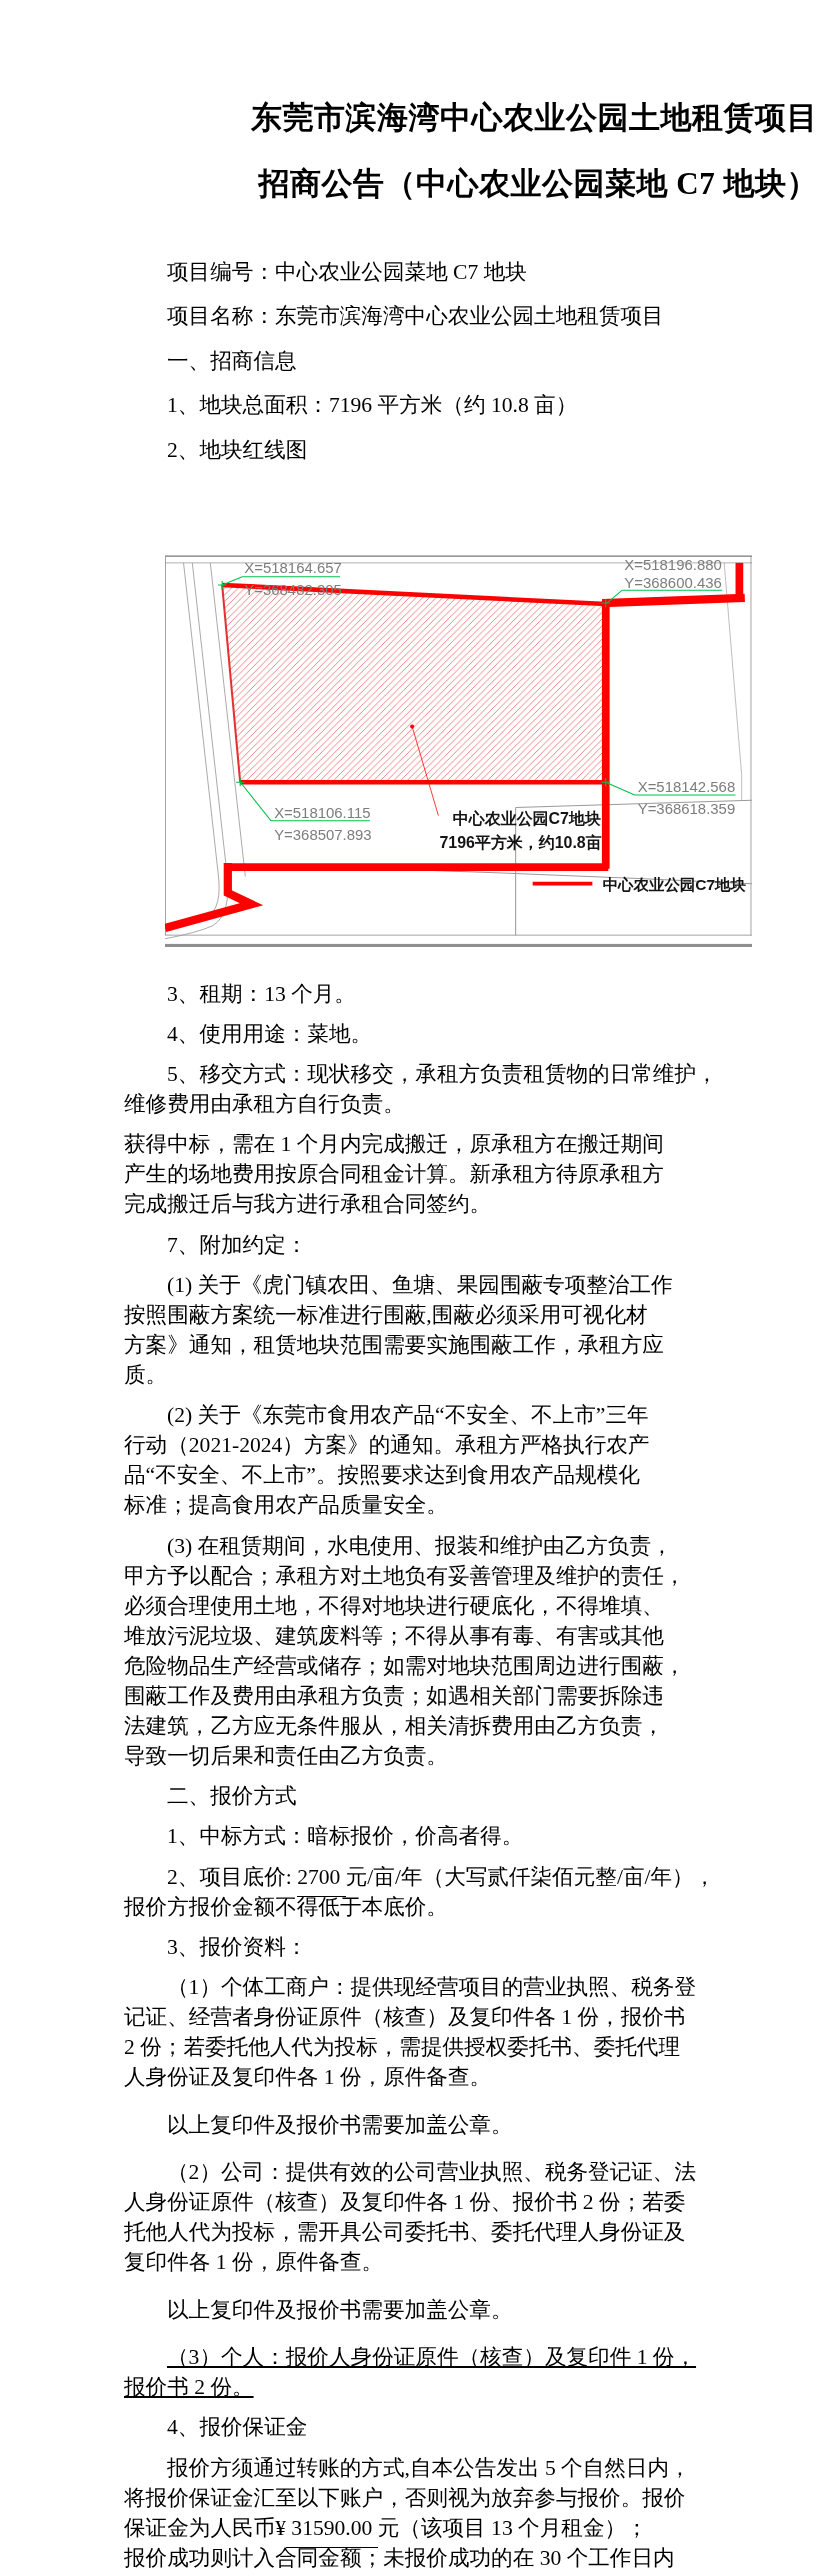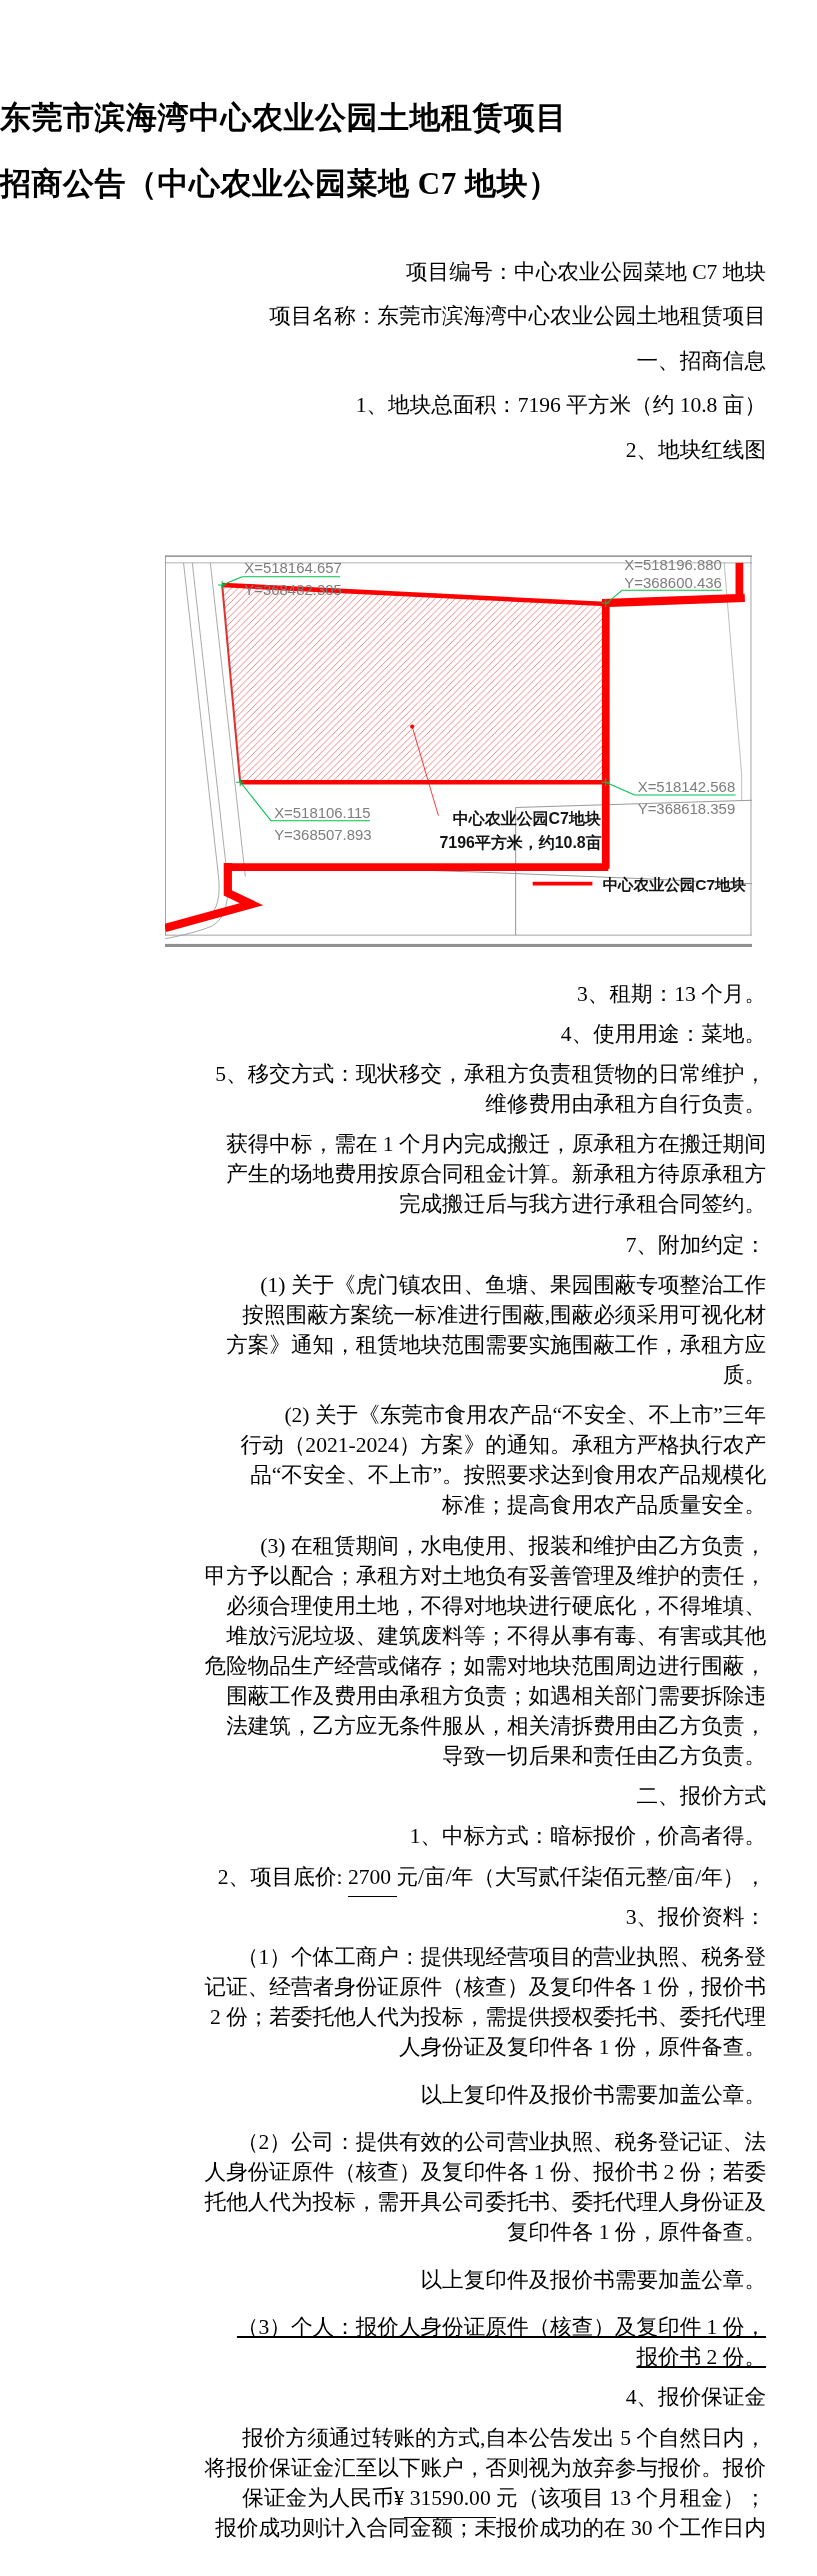--- a/index.html
+++ b/index.html
@@ -5,30 +5,30 @@
   html,body{margin:0;padding:0;background:#ffffff;}
   .page{
     position:relative;
     width:818px;height:3547px;overflow:hidden;
     background:#ffffff;color:#000;
     font-family:"Liberation Serif","DejaVu Serif",serif;
     box-sizing:border-box;
     padding-top:85px;
   }
   .doc-title{
-    text-align:left;
+    text-align:right;
     font-size:31px;font-weight:700;line-height:66px;
     letter-spacing:0.5px;
     margin-bottom:40px;
   }
   .content{
     padding-left:124px;padding-right:52px;
     font-size:21.6px;line-height:30px;
   }
-  .para{margin-top:10.3px;text-align:right;}
+  .para{margin-top:10.3px;}
   .para .line{white-space:nowrap;}
   .para .line.ind{padding-left:43px;}
   .u-seg{border-bottom:1.5px solid #000;padding-bottom:7px;}
   .map-wrap{margin-left:41px;margin-top:89px;width:474px;height:407px;}
   .map-wrap svg text{font-family:"Liberation Sans","DejaVu Sans",sans-serif;}
   .coord{fill:#7d7d7d;font-size:29px;}
   .plotlabel{fill:#141414;font-size:31px;font-weight:700;}
   .legendlabel{fill:#141414;font-size:30px;font-weight:700;}
 </style>
 </head>
@@ -186,20 +186,21 @@
           <div class="line">导致一切后果和责任由乙方负责。</div>
         </div>
         <div class="para">
           <div class="line ind">二、报价方式</div>
         </div>
         <div class="para">
           <div class="line ind">1、中标方式：暗标报价，价高者得。</div>
         </div>
         <div class="para">
           <div class="line ind"><span>2、项目底价: </span><span class="u-seg">2700 </span><span>元/亩/年（大写贰仟柒佰元整/亩/年），</span></div>
+          <div class="line">报价方报价金额不得低于本底价。</div>
         </div>
         <div class="para">
           <div class="line ind">3、报价资料：</div>
         </div>
         <div class="para">
           <div class="line ind">（1）个体工商户：提供现经营项目的营业执照、税务登</div>
           <div class="line">记证、经营者身份证原件（核查）及复印件各 1 份，报价书</div>
           <div class="line">2 份；若委托他人代为投标，需提供授权委托书、委托代理</div>
           <div class="line">人身份证及复印件各 1 份，原件备查。</div>
         </div>

